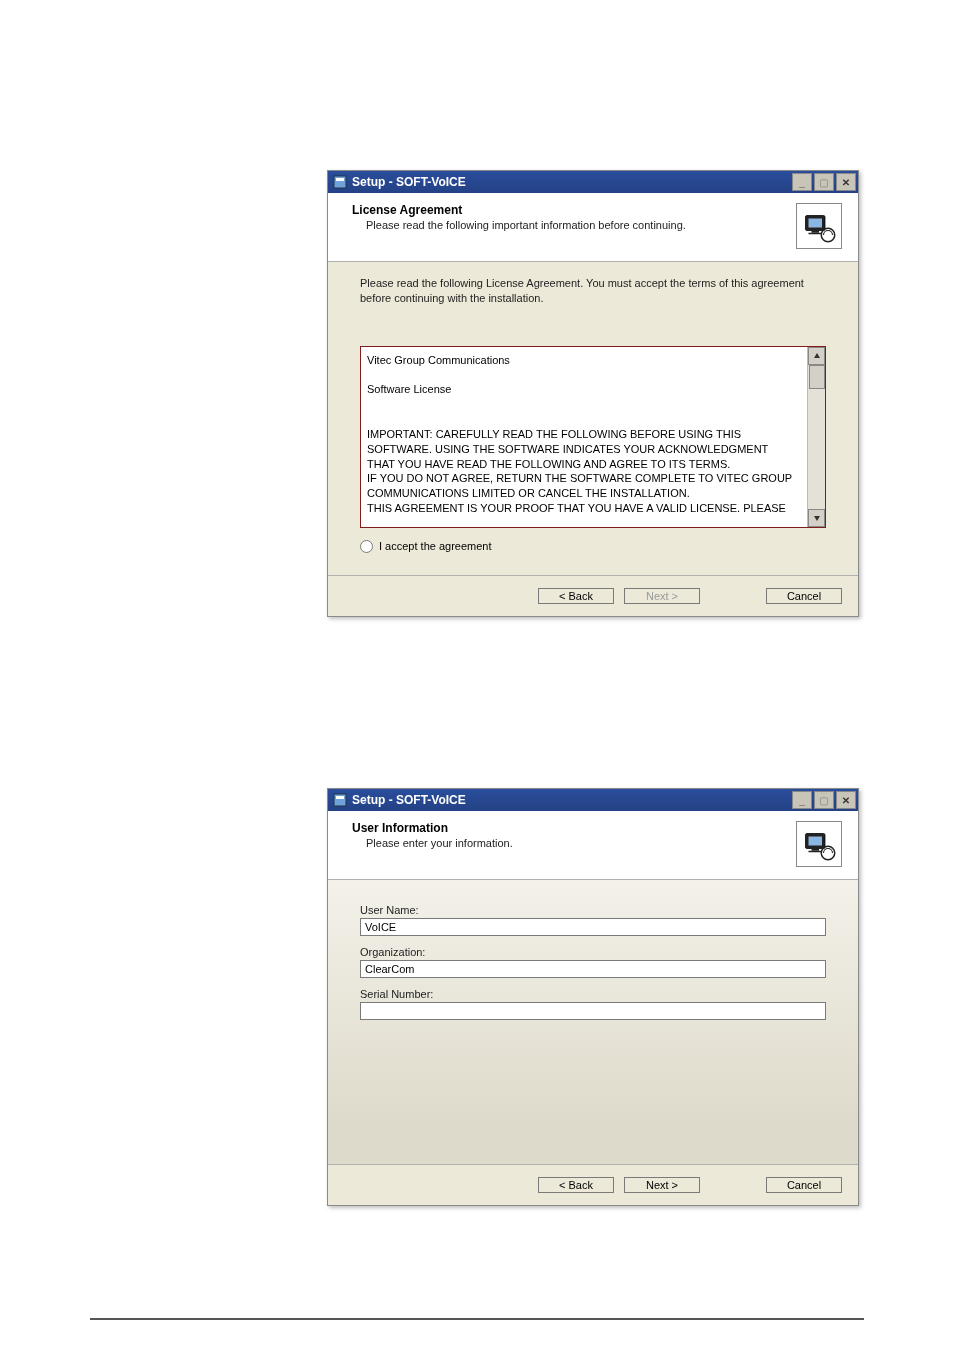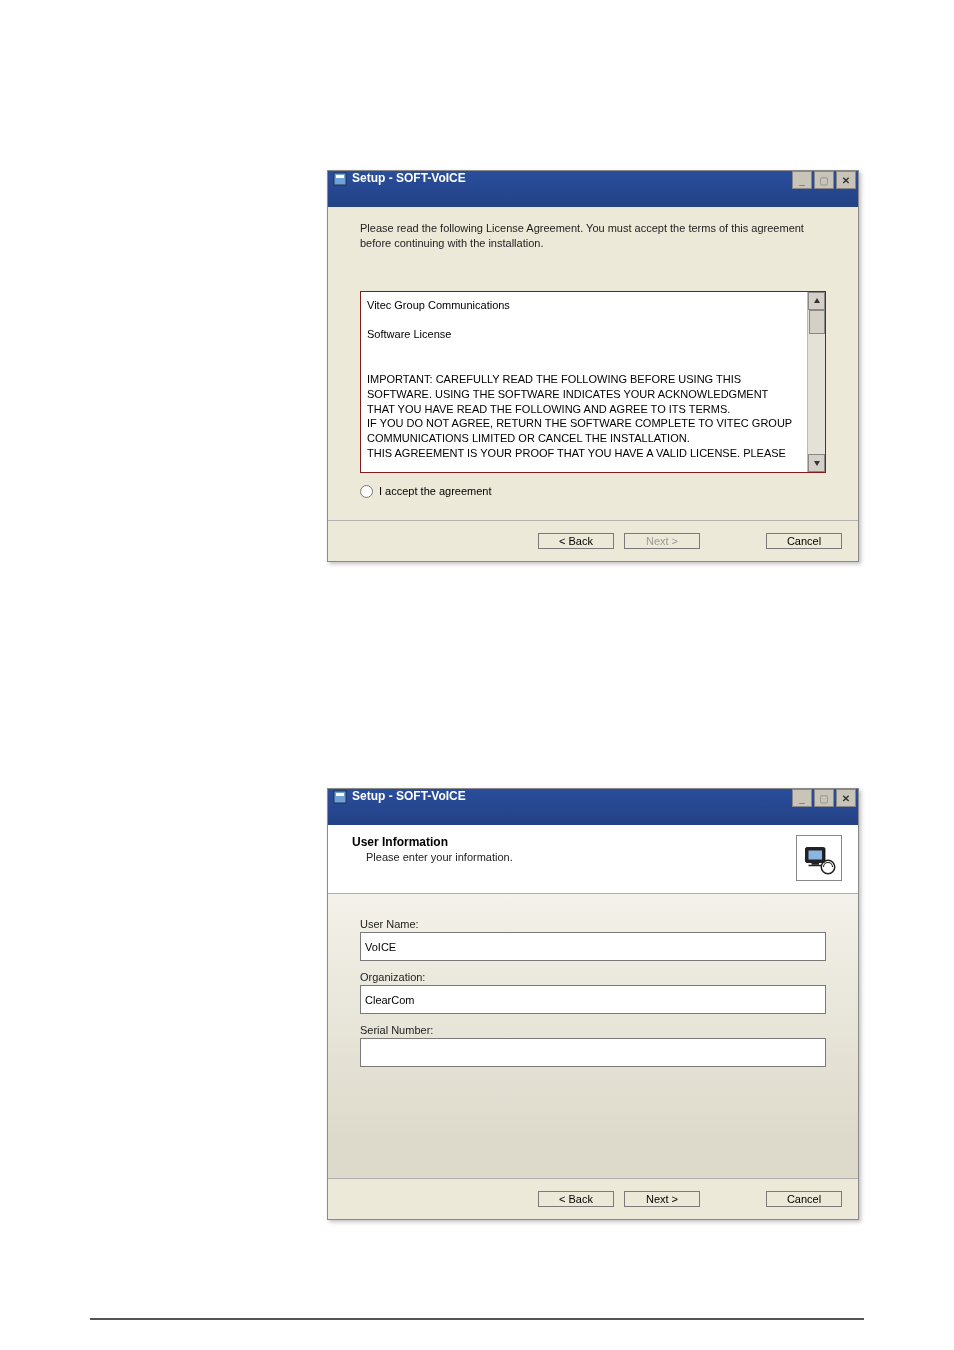--- a/index.html
+++ b/index.html
@@ -21,24 +21,25 @@
     left: 327px;
     width: 530px;
     background: #ece9d8;
     border: 1px solid #8a8a8a;
     box-shadow: 2px 2px 4px rgba(0,0,0,0.25);
   }
   .dlg1 { top: 170px; }
   .dlg2 { top: 788px; }
 
   .titlebar {
-    height: 36px;
+    height: 22px;
     background: linear-gradient(to bottom, #2a4e9c, #234185);
     color: #fff;
     display: flex;
+    align-items: center;
     font-size: 12px;
     font-weight: bold;
     padding-left: 4px;
   }
   .titlebar .sysicon {
     width: 16px; height: 16px;
     margin-right: 4px;
     display: flex; align-items: center; justify-content: center;
   }
   .titlebar .title-text { flex: 1; }
@@ -136,21 +137,21 @@
     padding: 0 10px;
     cursor: pointer;
   }
   .btn.disabled { color: #9a9a9a; cursor: default; }
 
   .form-label { font-size: 11px; color:#222; margin-top: 10px; }
   .form-input {
     width: 100%;
     border: 1px solid #7a7a7a;
     background: #fff;
-    height: 29px;
+    height: 18px;
     font-size: 11px;
     padding: 1px 4px;
     box-sizing: border-box;
     margin-top: 2px;
   }
   .body2 {
     padding: 14px 32px 10px 32px;
     min-height: 260px;
     background: linear-gradient(to bottom, #f3f1e9, #dedacb 85%);
   }
@@ -176,20 +177,36 @@
           </svg>
       </span>
       <span class="title-text">Setup - SOFT-VoICE</span>
       <div class="winbtns">
         <div class="winbtn">_</div>
         <div class="winbtn disabled">▢</div>
         <div class="winbtn">✕</div>
       </div>
     </div>
 
+    <div class="header">
+      <div class="htxt">
+        <div class="htitle">License Agreement</div>
+        <div class="hsub">Please read the following important information before continuing.</div>
+      </div>
+      <div class="hicon">
+        <svg viewBox="0 0 48 48">
+          <rect x="6" y="10" width="26" height="20" rx="2" fill="#222" stroke="#000"></rect>
+          <rect x="10" y="14" width="18" height="12" fill="#8cb6e2"></rect>
+          <rect x="14" y="30" width="10" height="3" fill="#222"></rect>
+          <rect x="10" y="33" width="18" height="2" fill="#222"></rect>
+          <circle cx="36" cy="36" r="9" fill="none" stroke="#222" stroke-width="2"></circle>
+          <path d="M30 36 a6 6 0 0 1 12 0" fill="none" stroke="#222" stroke-width="1.5"></path>
+        </svg>
+      </div>
+    </div>
 
     <div class="body">
       <div class="instr">Please read the following License Agreement. You must accept the terms of this agreement before continuing with the installation.</div>
 
       <div class="licbox-wrap">
         <div class="licbox" id="lic-lines">
             <div>Vitec Group Communications</div>
             <div>&nbsp;</div>
             <div>Software License</div>
             <div>&nbsp;</div>

